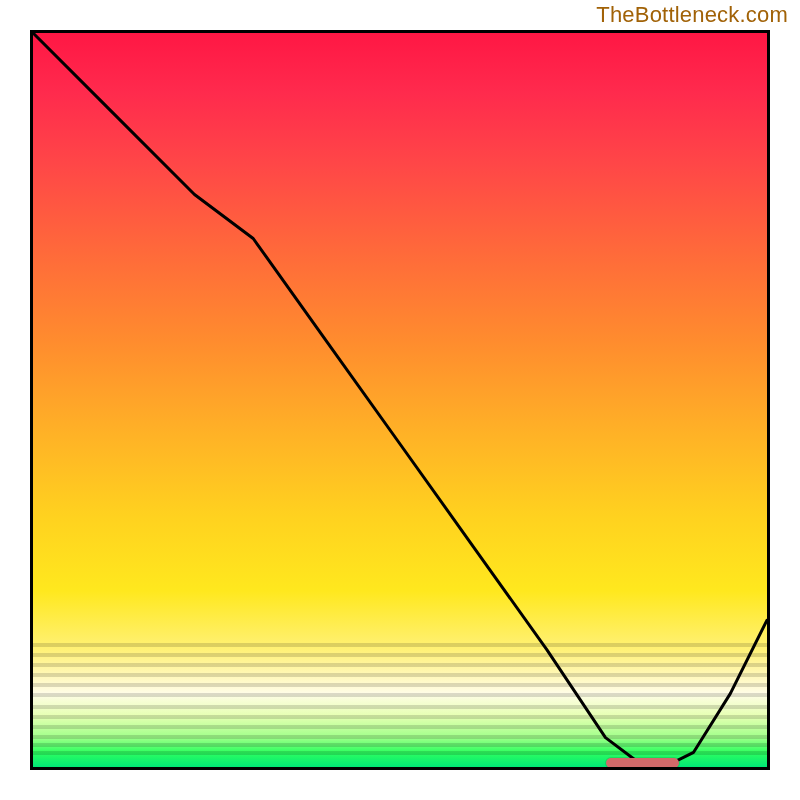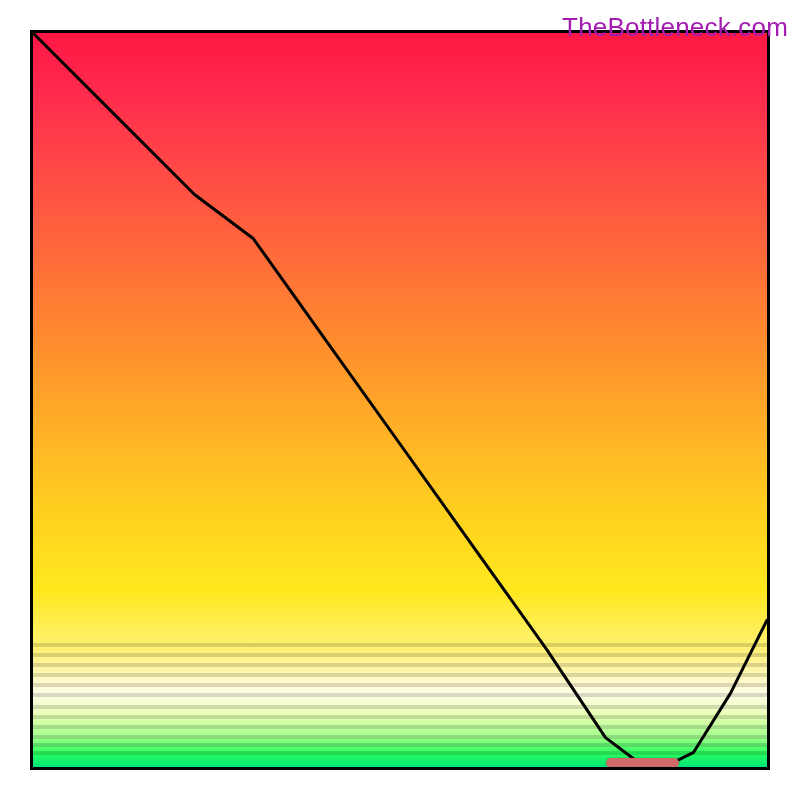--- a/index.html
+++ b/index.html
@@ -11,25 +11,25 @@
     font-family: Arial, Helvetica, sans-serif;
     overflow: hidden;
   }
   .container {
     position: relative;
     width: 800px;
     height: 800px;
   }
   .watermark {
     position: absolute;
-    top: 12px;
+    top: 2px;
     right: 12px;
-    font-size: 26px;
+    font-size: 22px;
     font-weight: 500;
-    color: #a21caf;
+    color: #a16207;
     letter-spacing: 0.2px;
     z-index: 50;
   }
   .plot-area {
     position: absolute;
     top: 30px;
     left: 30px;
     width: 740px;
     height: 740px;
     border: 3px solid #000;

